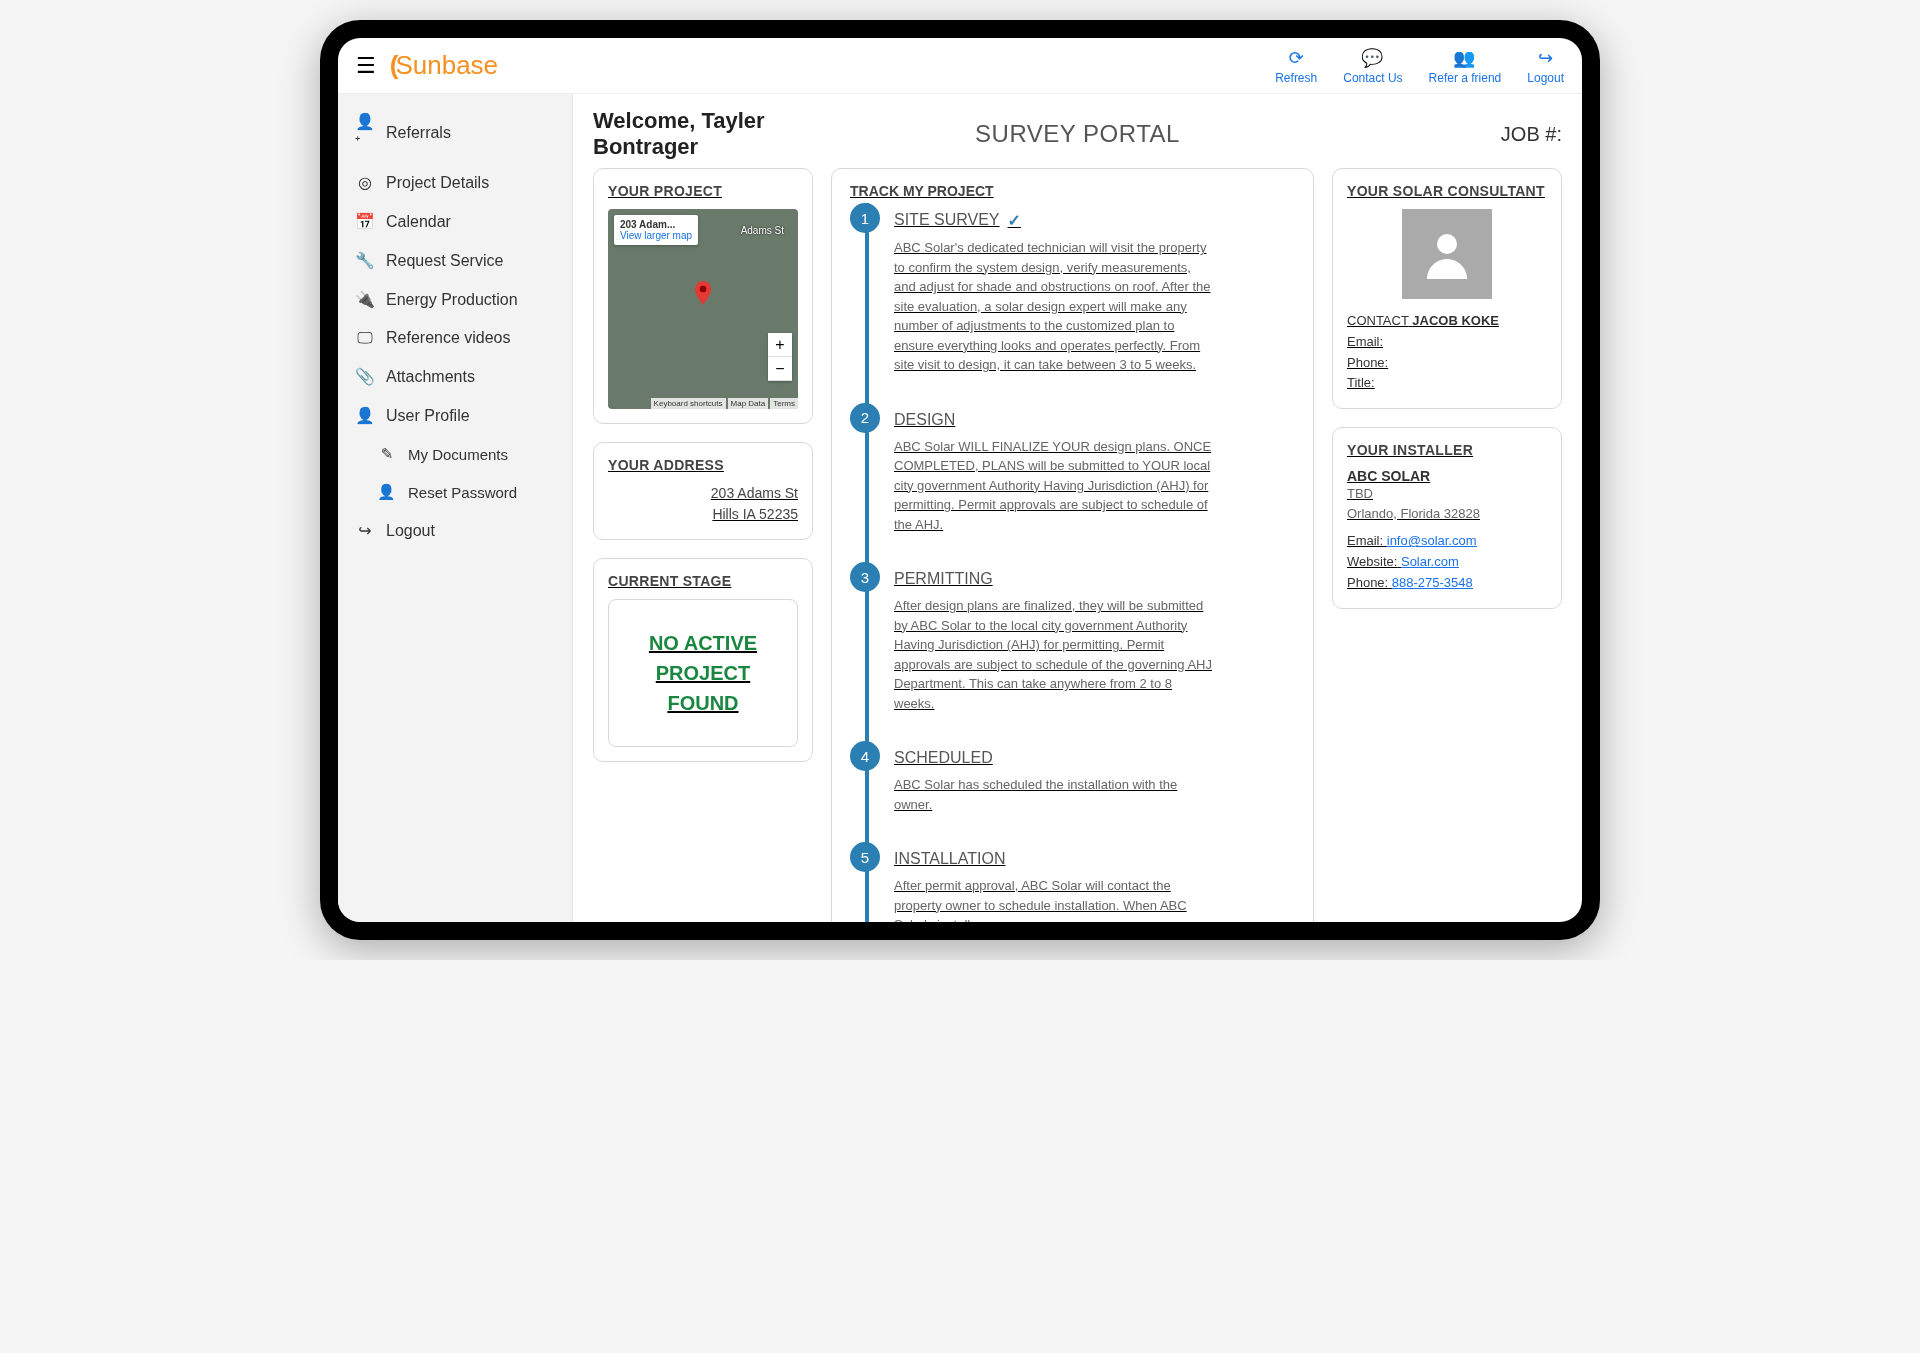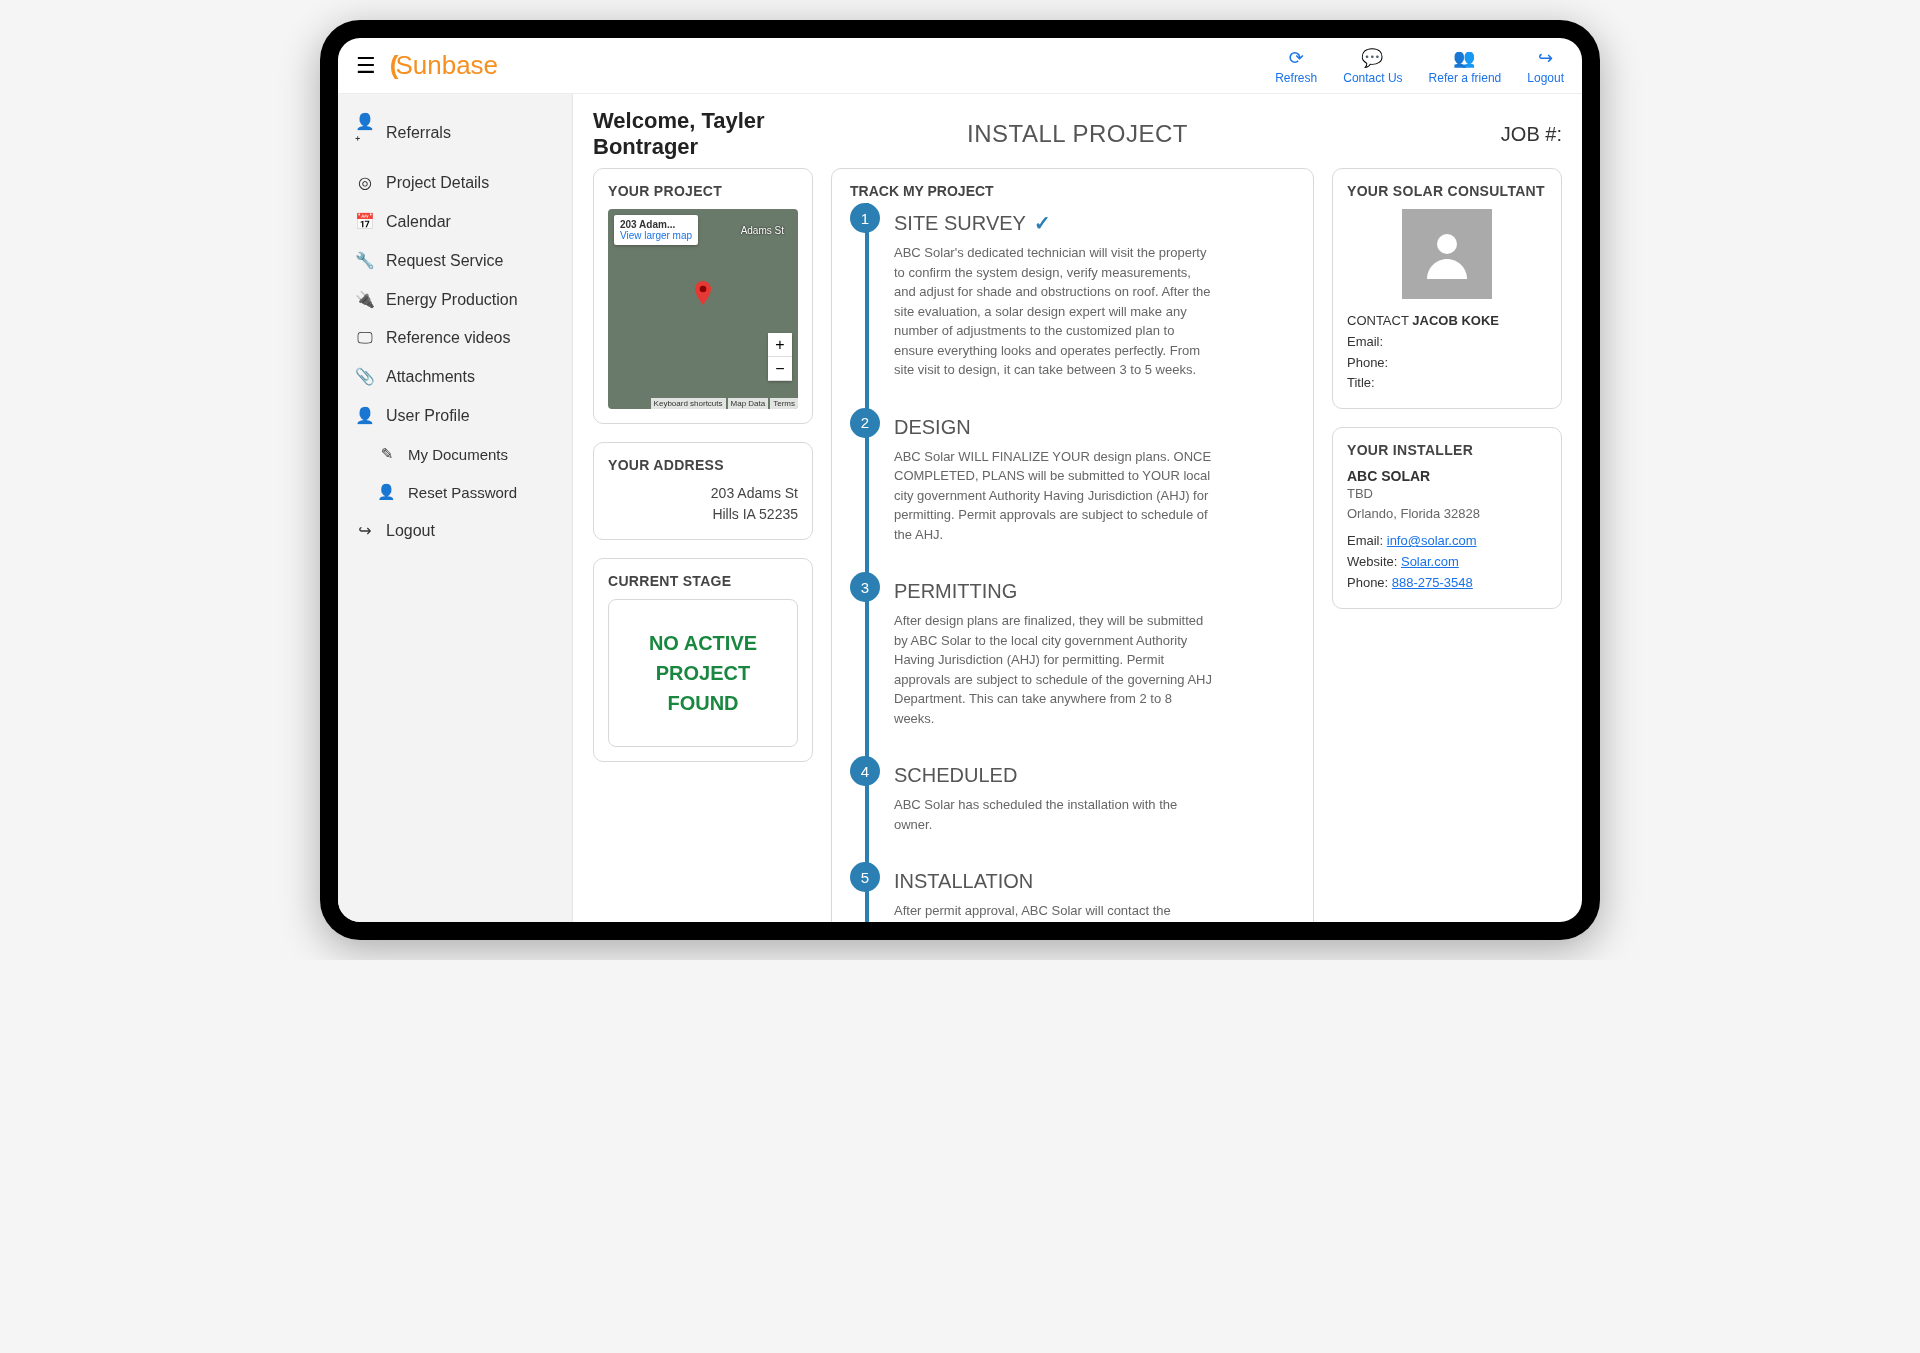--- a/index.html
+++ b/index.html
@@ -100,20 +100,21 @@
   align-items: center;
   margin-bottom: 8px;
 }
 .welcome { font-size: 22px; font-weight: 600; color: #222; }
 .portal-title { font-size: 24px; font-weight: 300; color: #555; text-align: center; letter-spacing: 0.5px; }
 .jobnum { font-size: 20px; color: #333; text-align: right; }
 .cols {
   display: grid;
   grid-template-columns: 220px 1fr 230px;
   gap: 18px;
+  text-decoration: underline;
 }
 .card {
   border: 1px solid #d8d8d8;
   border-radius: 10px;
   padding: 14px;
   margin-bottom: 18px;
   background: #fff;
 }
 .card-title {
   font-size: 14px;
@@ -196,23 +197,23 @@
   left: -44px; top: 0;
   width: 30px; height: 30px;
   background: #2b7fb3;
   color: #fff;
   border-radius: 50%;
   display: flex; align-items: center; justify-content: center;
   font-size: 15px; font-weight: 500;
   z-index: 2;
 }
 .t-title {
-  font-size: 20px; font-weight: 400; color: #555;
+  font-size: 16px; font-weight: 400; color: #555;
   margin-bottom: 8px; margin-top: 6px;
-  display: flex; align-items: center; gap: 8px;
+  display: flex; gap: 8px;
 }
 .t-check { color: #2b7fb3; font-weight: bold; }
 .t-desc {
   font-size: 13px; color: #666; line-height: 1.5;
   max-width: 320px;
 }
 .consultant-avatar {
   width: 90px; height: 90px;
   background: #aaa;
   margin: 4px auto 12px;
@@ -302,21 +303,21 @@
       </div>
       <div class="nav-item">
         <span class="nav-icon">↪</span>
         <span>Logout</span>
       </div>
     </div>
 
     <div class="content">
       <div class="header-row">
         <div class="welcome">Welcome, Tayler Bontrager</div>
-        <div class="portal-title">INSTALL PROJECT</div>
+        <div class="portal-title">SURVEY PORTAL</div>
         <div class="jobnum">JOB #:</div>
       </div>
 
       <div class="cols">
 
         <div>
           <div class="card">
             <div class="card-title">YOUR PROJECT</div>
             <div class="map">
               <div class="map-overlay">

